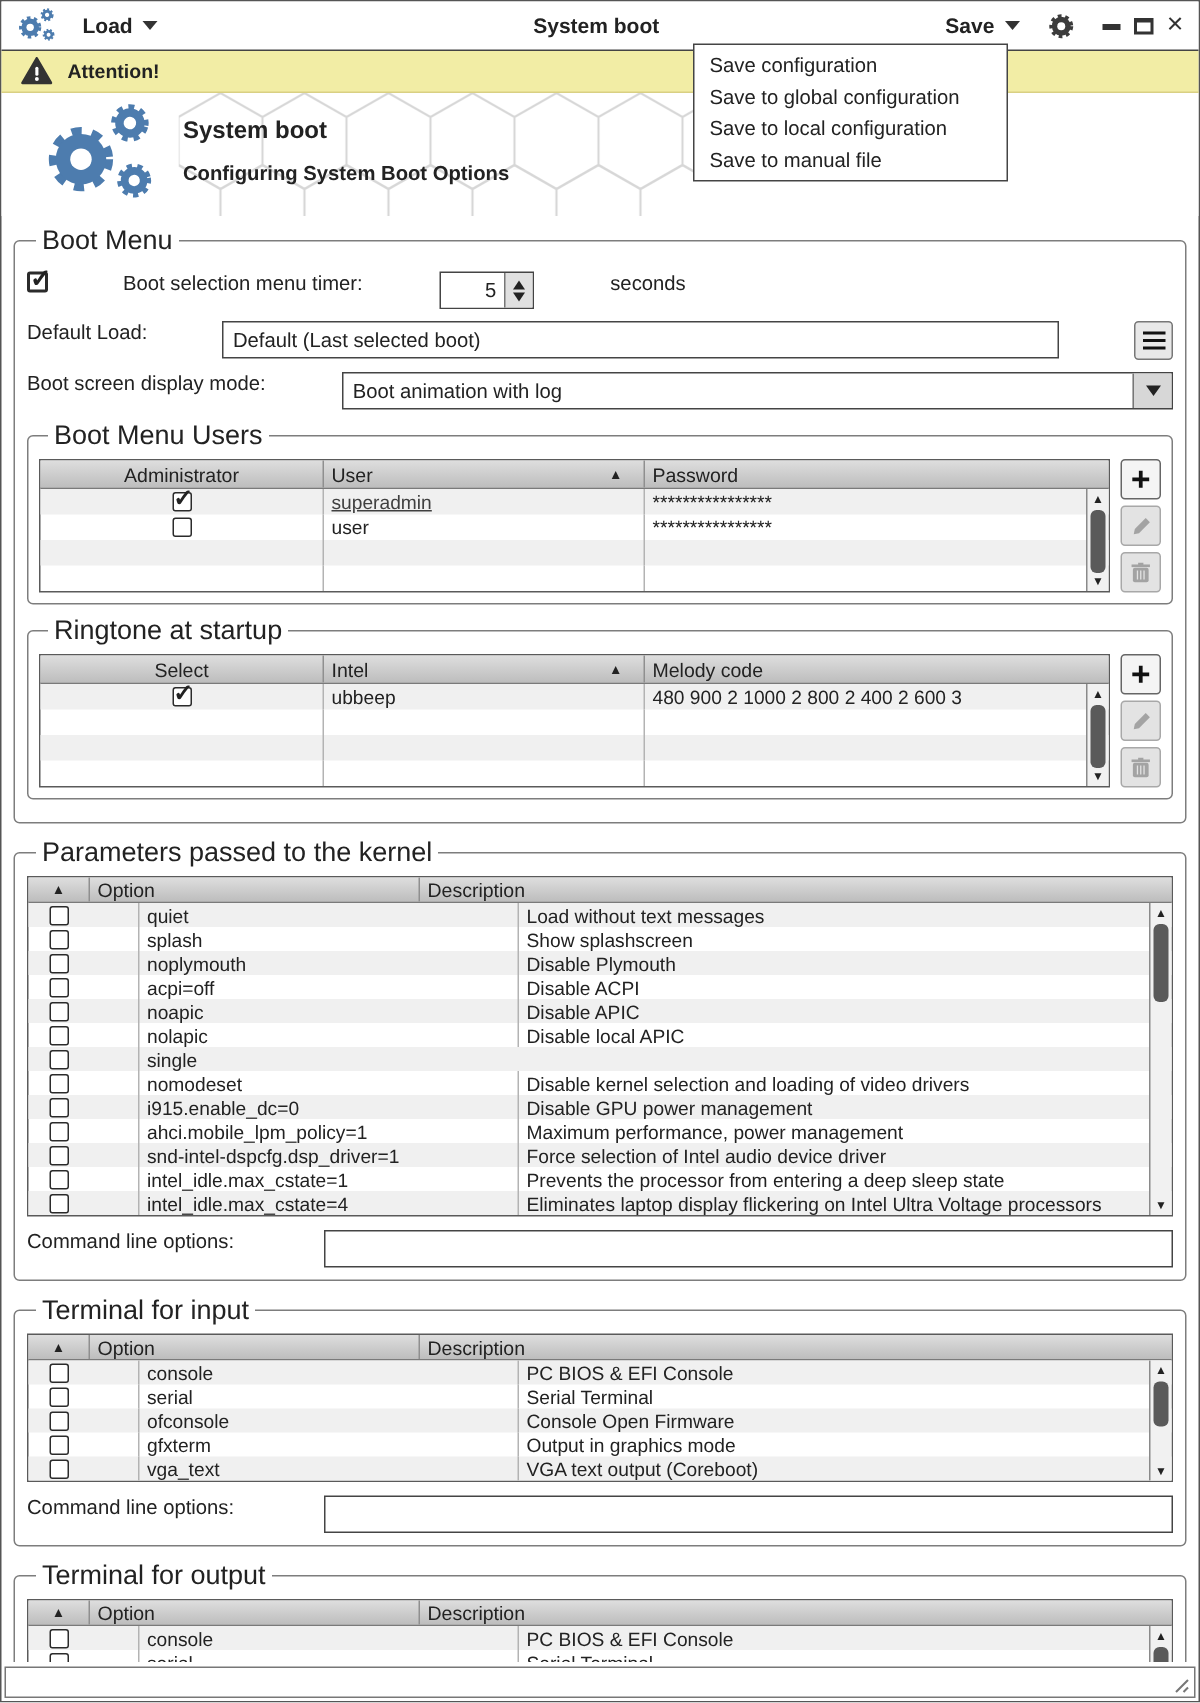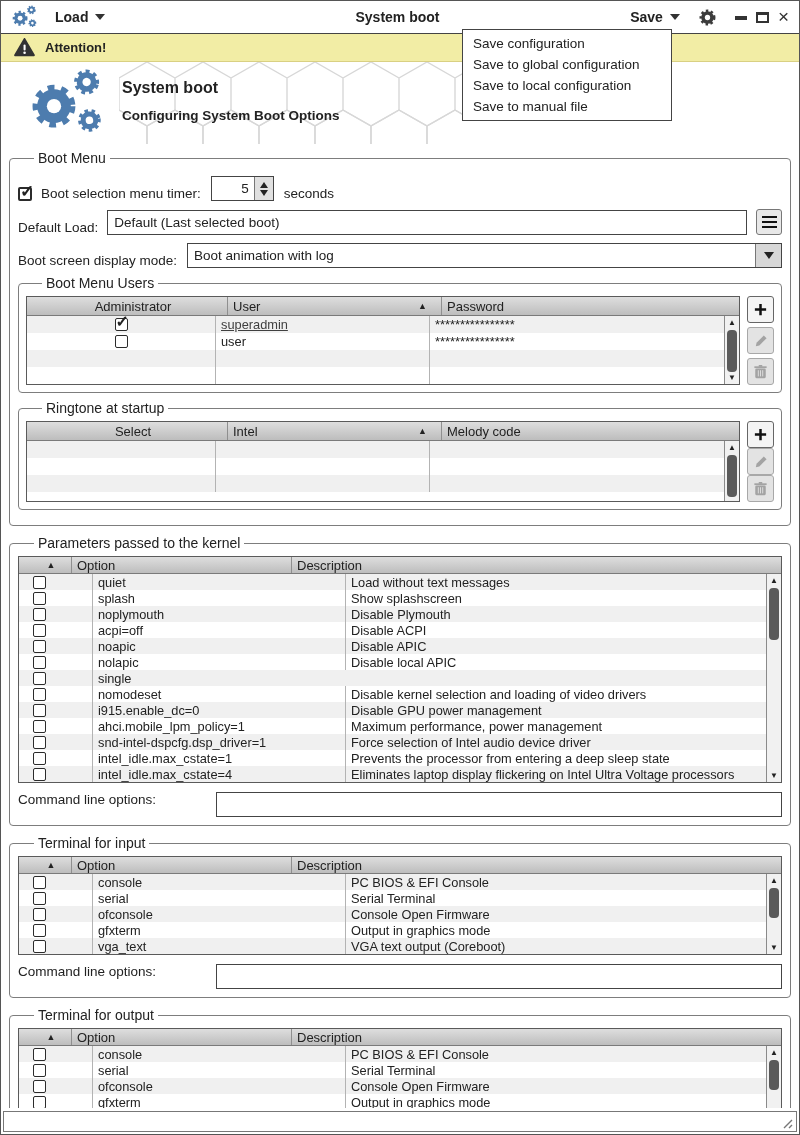--- a/index.html
+++ b/index.html
@@ -33,23 +33,23 @@
   .header-sub { position:absolute; left:121px; top:46px; font-size:13.5px; font-weight:700; }
 
   
   .save-menu { position:absolute; left:461px; top:28px; width:210px; background:#fff; border:1px solid #444; z-index:30; padding:3px 0; }
   .save-menu-item { height:21px; line-height:21px; padding-left:10px; font-size:13.5px; cursor:default; }
 
   
   .content { flex:1 1 auto; padding:6px 6px 0; overflow:hidden; }
   fieldset.group { border:1px solid #7d7d7d; border-radius:4px; padding:2px 8px 8px; margin:0 2px 9px; }
   fieldset.inner { margin:4px 0 7px; padding:2px 7px 7px; }
-  legend { font-size:14px; padding:0 4px; margin-left:16px; }
-
-  .form-row { display:flex; align-items:flex-end; font-size:13.5px; margin:8px 0 7px; }
+  legend { font-size:18px; padding:0 4px; margin-left:6px; }
+
+  .form-row { display:flex; align-items:flex-start; font-size:13.5px; margin:8px 0 7px;gap:41px; }
   .lbl { flex:0 0 auto; }
 
   
   .cb { width:14px; height:14px; border:2px solid #2b2b2b; border-radius:2px; background:#fff; position:relative; display:inline-block; flex:0 0 auto; }
   .cb.on::after { content:"✓"; position:absolute; left:0px; top:-8px; font-size:17px; font-weight:700; color:#222; }
   .form-row .cb { margin-right:9px; }
 
   
   .spinbox { display:inline-flex; height:25px; border:1px solid #444; margin-left:10px; margin-right:10px; background:#fff; }
   .spin-val { width:42px; border:none; outline:none; text-align:right; padding-right:5px; font-size:13.5px; font-family:inherit; color:#222; }
@@ -64,21 +64,21 @@
 
   .combo { flex:1 1 auto; display:flex; height:25px; border:1px solid #444; margin-left:10px; background:#fff; }
   .combo-text { flex:1; padding:4px 6px; font-size:13.5px; white-space:nowrap; overflow:hidden; }
   .combo-btn { width:26px; background:#d7d7d7; border-left:1px solid #777; display:flex; align-items:center; justify-content:center; }
   .combo-btn .tri-down { border-left-width:5.5px; border-right-width:5.5px; border-top-width:7px; }
 
   
   .tbl-wrap { display:flex; gap:7px; margin-top:3px; }
   .otable { flex:1 1 auto; border:1px solid #5a5a5a; position:relative; background:#fff; }
   .grid3u { display:grid; grid-template-columns:188px 214px 1fr; }
-  .ohead { height:19px; background:linear-gradient(#dedede,#bdbdbd); border-bottom:1px solid #7a7a7a; font-size:13px; align-items:center;padding-left:12px; }
+  .ohead { height:19px; background:linear-gradient(#dedede,#bdbdbd); border-bottom:1px solid #7a7a7a; font-size:13px; align-items:center; }
   .hc { height:100%; display:flex; align-items:center; padding:0 5px; border-left:1px solid #8f8f8f; }
   .hc:first-child { border-left:none; justify-content:center; }
   .sort { margin-left:auto; font-size:9px; color:#222; padding-right:9px; }
   .orow { height:17px; align-items:center; font-size:12.8px; }
   .obody .orow:nth-child(odd) { background:#f0f0f0; }
   .tc { height:100%; display:flex; align-items:center; padding:0 5px; border-left:1px solid #b3b3b3; white-space:nowrap; overflow:hidden; }
   .tc:first-child { border-left:none; justify-content:center; }
   .tc:last-child { padding-right:18px; }
   .ulink { color:#404040; text-decoration:underline; }
 
@@ -315,20 +315,27 @@
             <div class="ohead grid3u">
               <div class="hc">Select</div>
               <div class="hc">
                 <span>Intel</span>
                 <span class="sort">▲</span>
               </div>
               <div class="hc">Melody code</div>
             </div>
             <div class="obody">
                 <div class="orow grid3u">
+                  <div class="tc">
+                    <span class="cb on"></span>
+                  </div>
+                  <div class="tc">ubbeep</div>
+                  <div class="tc">480 900 2 1000 2 800 2 400 2 600 3</div>
+                </div>
+                <div class="orow grid3u">
                   <div class="tc"></div>
                   <div class="tc"></div>
                   <div class="tc"></div>
                 </div>
                 <div class="orow grid3u">
                   <div class="tc"></div>
                   <div class="tc"></div>
                   <div class="tc"></div>
                 </div>
                 <div class="orow grid3u">

